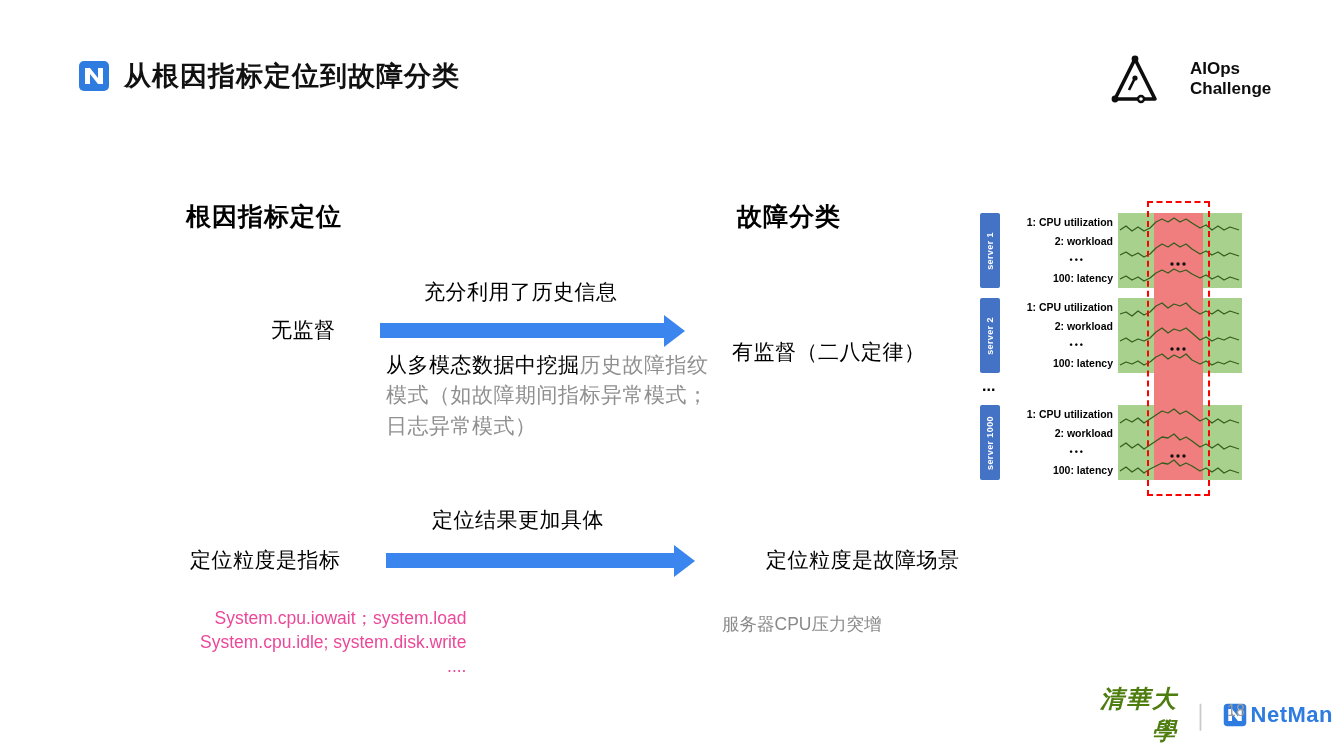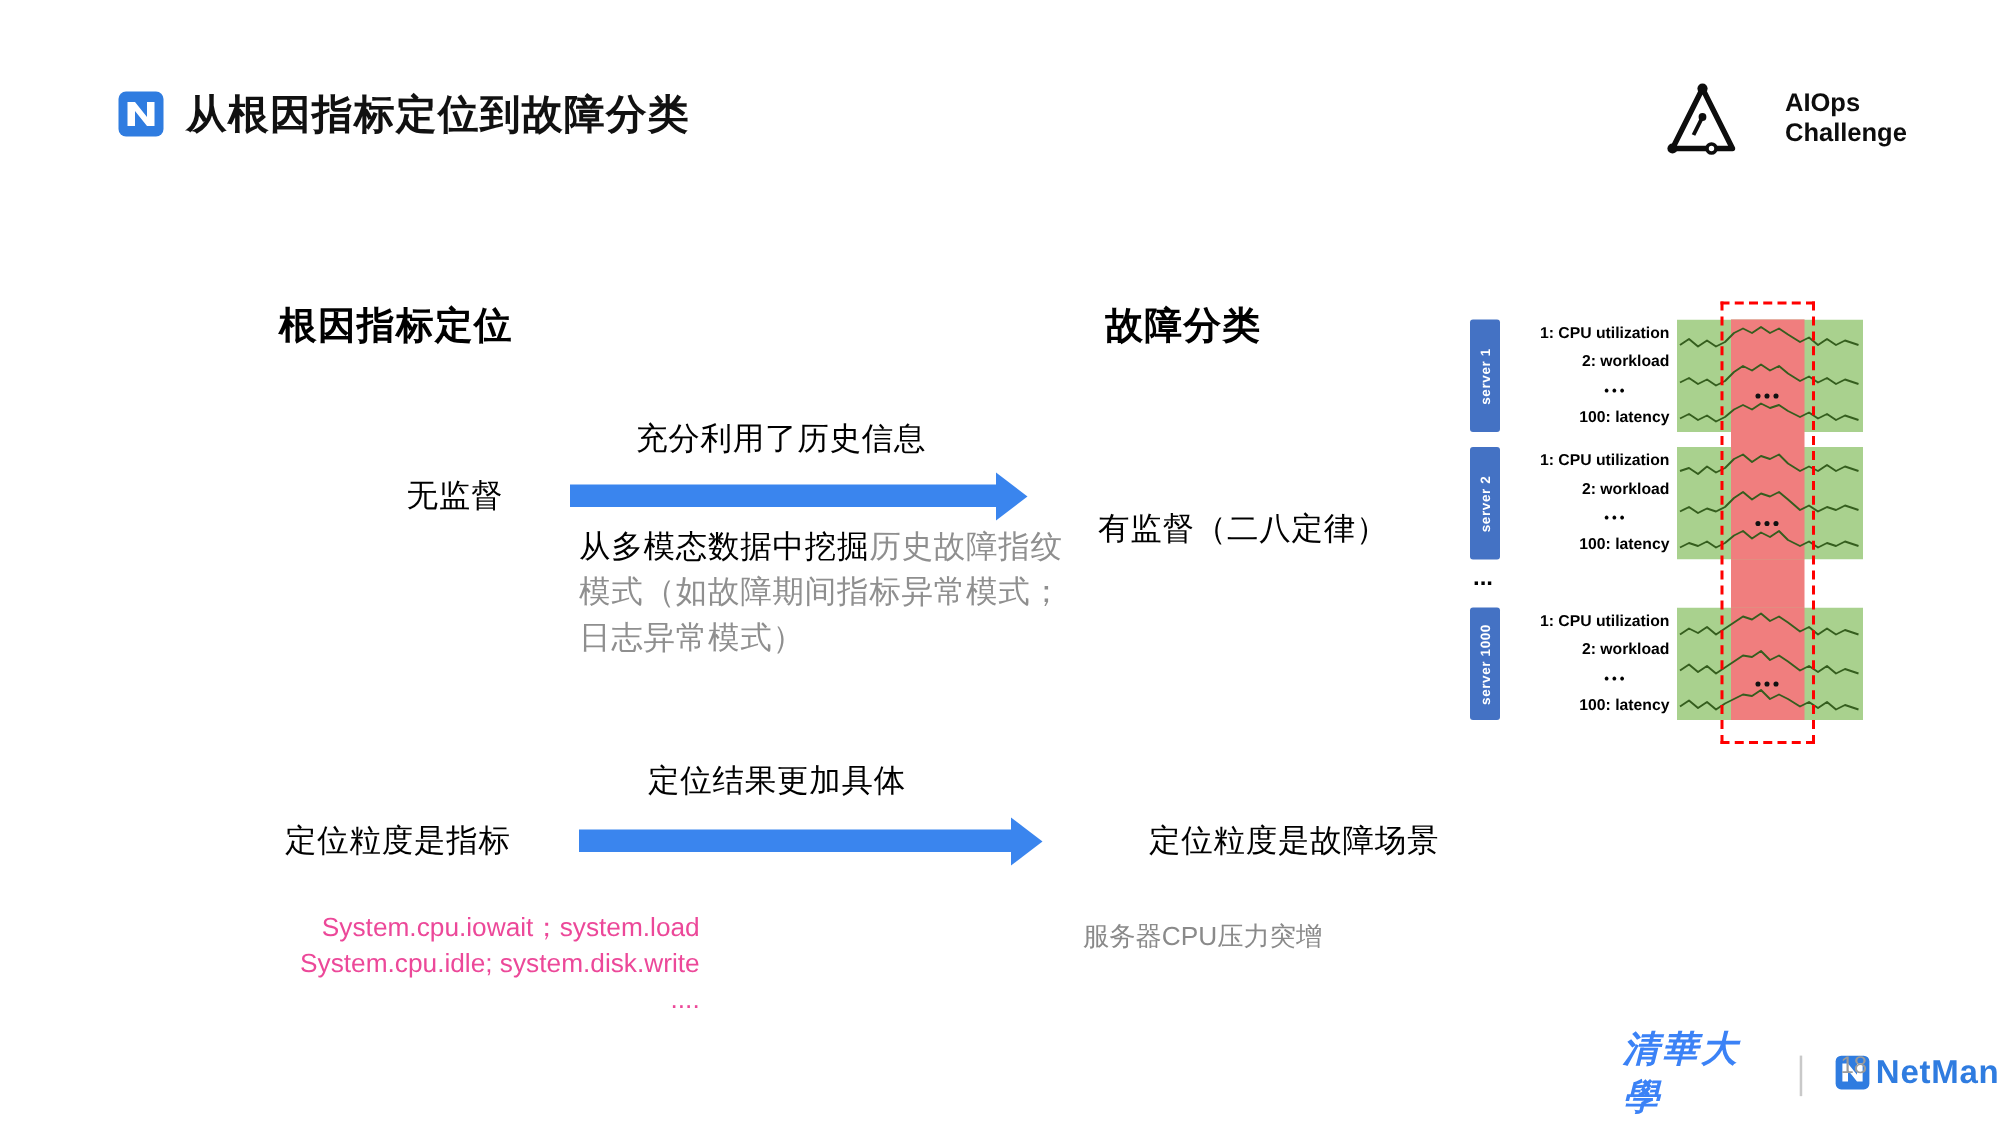--- a/index.html
+++ b/index.html
@@ -56,21 +56,21 @@
   .metric-labels { width:118px; padding:4px 5px 4px 0; display:flex; flex-direction:column;
     justify-content:space-between; text-align:right; font-size:10.5px; font-weight:700; color:#000; line-height:1; }
   .metric-labels .dots-row { padding-right:28px; letter-spacing:2px; font-size:9px; }
 
   .chart-area { width:124px; height:75px; }
   .stack-ellipsis { position:absolute; left:2px; top:172px; font-size:16px; font-weight:800; color:#000; z-index:1; }
 
   
   .footer { left:1082px; top:683px; display:flex; align-items:center; gap:9px; }
   .tsinghua { font-family:"DejaVu Serif","Liberation Serif",serif; font-style:italic; font-weight:700;
-    font-size:24px; color:#3b82f6; letter-spacing:2px; }
+    font-size:24px; color:#4d7c0f; letter-spacing:2px;text-align:right; }
   .foot-divider { color:#c9c9c9; font-size:27px; font-weight:300; }
   .netman-foot { display:flex; align-items:center; gap:4px;text-align:center; }
   .netman-foot .wordmark { font-size:22px; font-weight:800; color:#2f7ce0; letter-spacing:0.5px; }
   .page-num { left:1227px; top:702px; font-size:16px; color:#9b9b9b; }
 </style>
 </head>
 <body>
 
 <div class="abs title-row">
   <svg class="netman-mark" viewBox="0 0 32 32">

